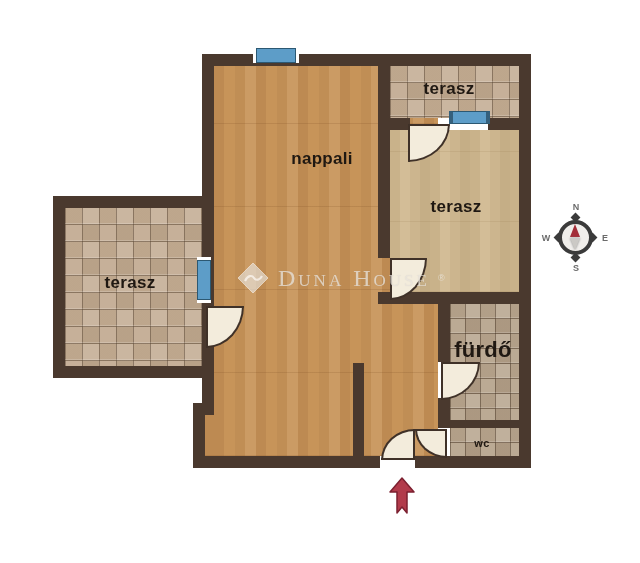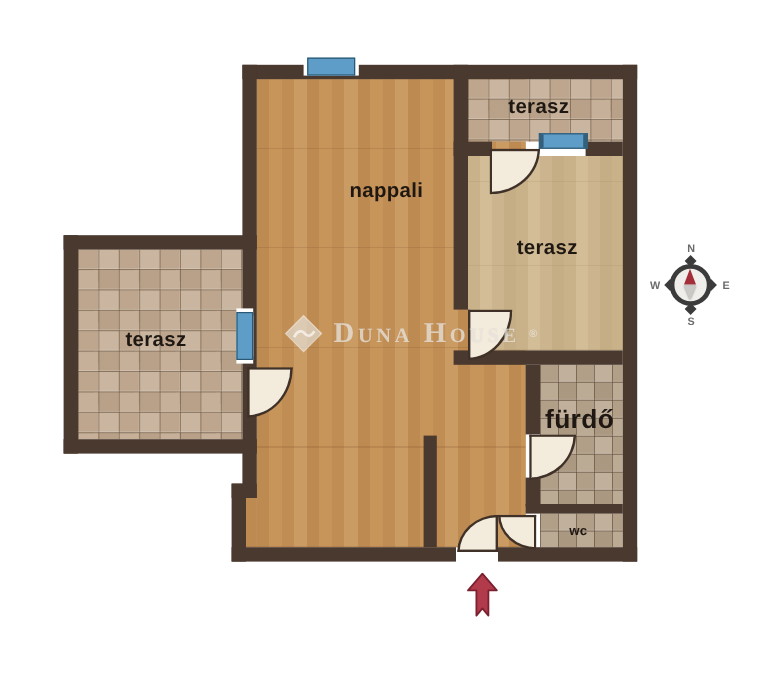--- a/index.html
+++ b/index.html
@@ -52,21 +52,21 @@
   }
 
   
   .compass-ring{width:27px;height:27px;border:4px solid #3b3b3b;border-radius:50%;background:#f0eeeb;}
   .compass-knob{width:7px;height:7px;background:#3b3b3b;transform:rotate(45deg);}
   .compass-letter{font-size:9px;font-weight:bold;color:#6b6b6b;transform:translate(-50%,-50%);}
   .needle-up{width:0;height:0;border-left:5px solid transparent;border-right:5px solid transparent;border-bottom:13px solid #a32d38;}
   .needle-down{width:0;height:0;border-left:5px solid transparent;border-right:5px solid transparent;border-top:12px solid #cbc9c5;filter:drop-shadow(0 0 1px #8a8a8a);}
 
   
-  .watermark{display:flex;align-items:center;gap:8px;opacity:.85;pointer-events:none;font-weight:bold;}
+  .watermark{display:flex;align-items:center;gap:8px;opacity:.85;pointer-events:none;}
   .watermark-text{
     font-family:"Liberation Serif",serif;font-variant:small-caps;
     font-size:24px;letter-spacing:3px;color:rgba(233,229,222,.88);
     text-shadow:0 0 1px rgba(150,140,130,.25);
   }
   .watermark-reg{font-size:9px;vertical-align:12px;color:rgba(233,229,222,.88);}
 
   .disclaimer{font-size:17.5px;font-weight:bold;color:#0e0e0e;letter-spacing:.2px;}
 </style>
 </head>

